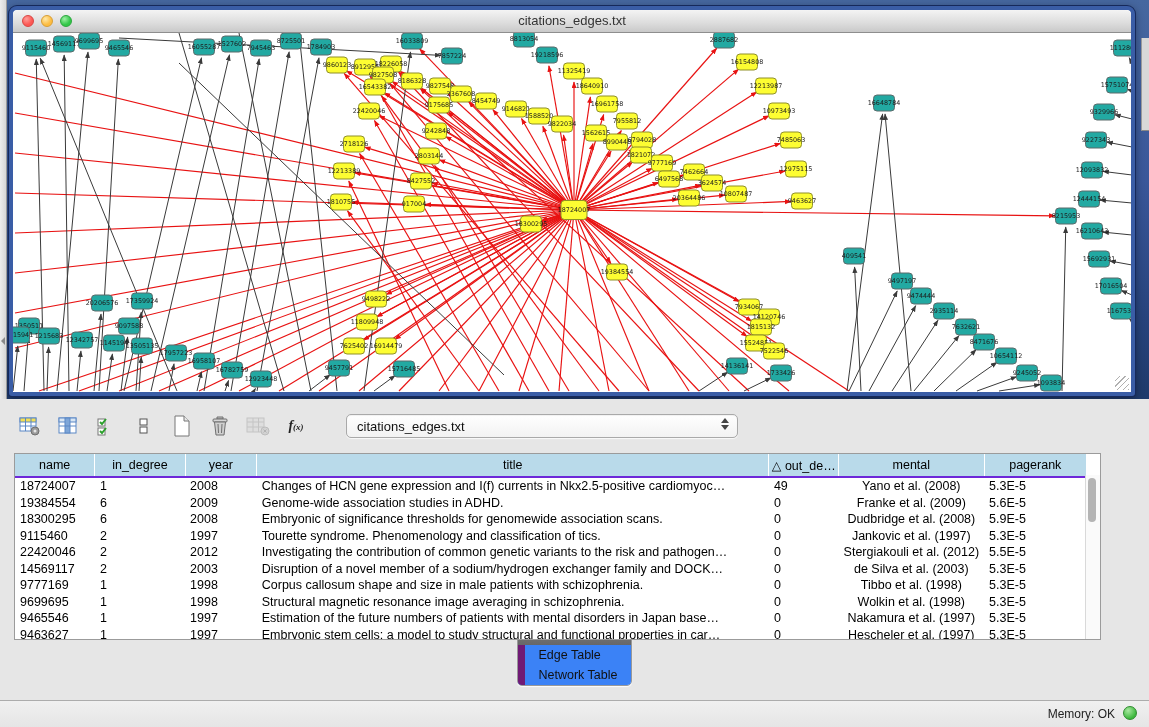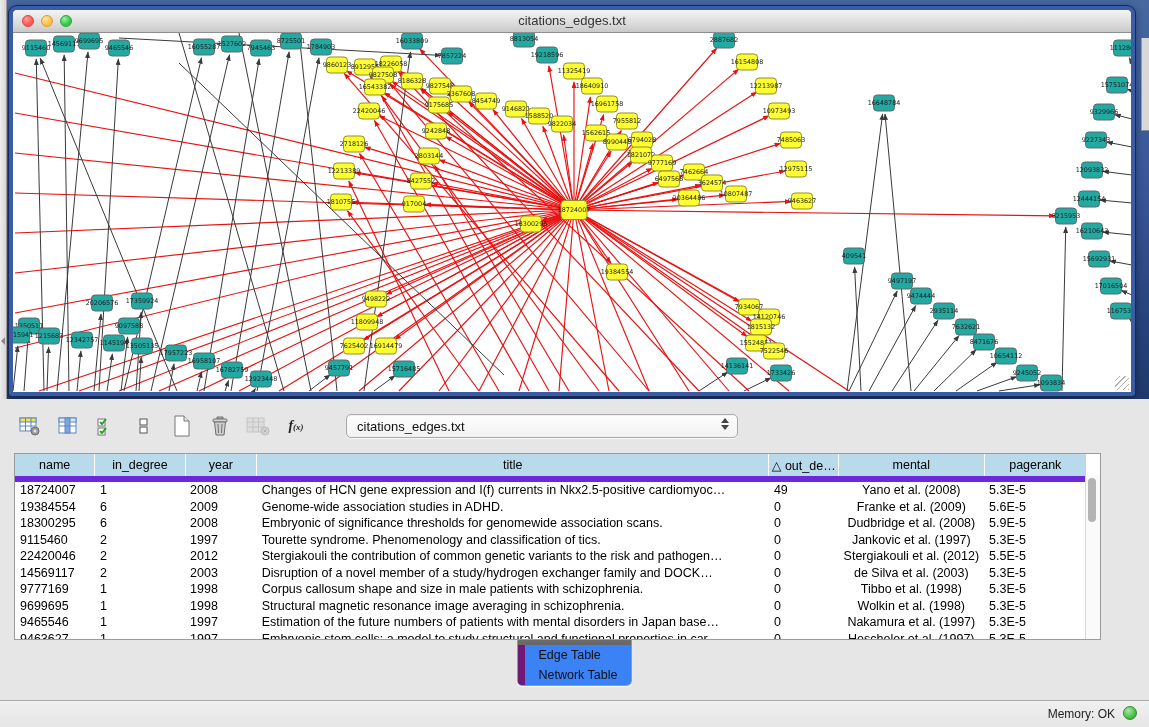--- a/index.html
+++ b/index.html
@@ -60,21 +60,21 @@
     box-shadow:0 1px 1px rgba(255,255,255,.8),inset 0 1px 1px rgba(0,0,0,.06);}
   .combo .arrows{position:absolute;right:8px;top:3px;display:flex;flex-direction:column;gap:2px;}
   .combo .arrows i{width:0;height:0;border-left:4px solid transparent;border-right:4px solid transparent;}
   .combo .arrows i.up{border-bottom:5px solid #444;}
   .combo .arrows i.dn{border-top:5px solid #444;}
 
   .tablewrap{position:relative;margin:0 48px 0 14px;height:187px;background:#fff;
     border:1px solid #9b9b9b;box-sizing:border-box;overflow:hidden;width:1087px;}
   table.attr{border-collapse:collapse;table-layout:fixed;width:1072px;font-size:12.5px;color:#000;}
   table.attr th{height:20px;background:#b9daea;font-weight:normal;text-align:center;
-    border-right:1px solid #fff;border-bottom:6px solid #6d28d9;overflow:hidden;white-space:nowrap;
+    border-right:1px solid #fff;border-bottom:2px solid #6d28d9;overflow:hidden;white-space:nowrap;
     font-size:12.5px;}
   table.attr td{height:16.5px;padding:0 5px;white-space:nowrap;overflow:hidden;border:none;}
   .w0{width:78px}.w1{width:88px}.w2{width:70px}.w3{width:500px}.w4{width:68px}.w5{width:142px}.w6{width:100px}
   td.c5{text-align:center;}
   .vscroll{position:absolute;top:21px;right:0;bottom:0;width:14px;background:#fafafa;border-left:1px solid #d9d9d9;}
   .vthumb{position:absolute;top:3px;left:2px;width:8px;height:44px;border-radius:4px;background:#b4b4b4;}
 
   .tabsrow{height:30px;display:flex;align-items:center;justify-content:center;}
   .seg{display:inline-flex;border:1px solid #999;border-radius:5px;overflow:hidden;background:#fff;
     box-shadow:0 1px 1px rgba(255,255,255,.9);flex-direction:column;}
@@ -826,30 +826,30 @@
             <td class="c2">1997</td>
             <td class="c3">Tourette syndrome. Phenomenology and classification of tics.</td>
             <td class="c4">0</td>
             <td class="c5">Jankovic et al. (1997)</td>
             <td class="c6">5.3E-5</td>
           </tr>
           <tr>
             <td class="c0">22420046</td>
             <td class="c1">2</td>
             <td class="c2">2012</td>
-            <td class="c3">Stergiakouli the contribution of common genetic variants to the risk and pathogen…</td>
+            <td class="c3">Investigating the contribution of common genetic variants to the risk and pathogen…</td>
             <td class="c4">0</td>
             <td class="c5">Stergiakouli et al. (2012)</td>
             <td class="c6">5.5E-5</td>
           </tr>
           <tr>
             <td class="c0">14569117</td>
             <td class="c1">2</td>
             <td class="c2">2003</td>
-            <td class="c3">Disruption of a novel member of a study/hydrogen exchanger family and DOCK…</td>
+            <td class="c3">Disruption of a novel member of a sodium/hydrogen exchanger family and DOCK…</td>
             <td class="c4">0</td>
             <td class="c5">de Silva et al. (2003)</td>
             <td class="c6">5.3E-5</td>
           </tr>
           <tr>
             <td class="c0">9777169</td>
             <td class="c1">1</td>
             <td class="c2">1998</td>
             <td class="c3">Corpus callosum shape and size in male patients with schizophrenia.</td>
             <td class="c4">0</td>

